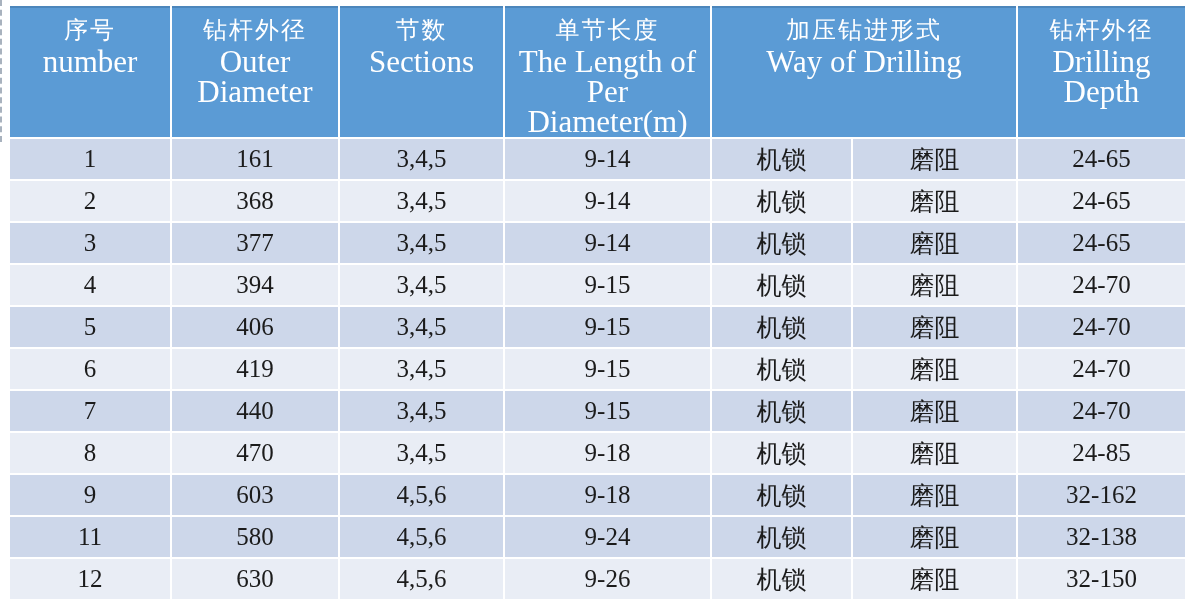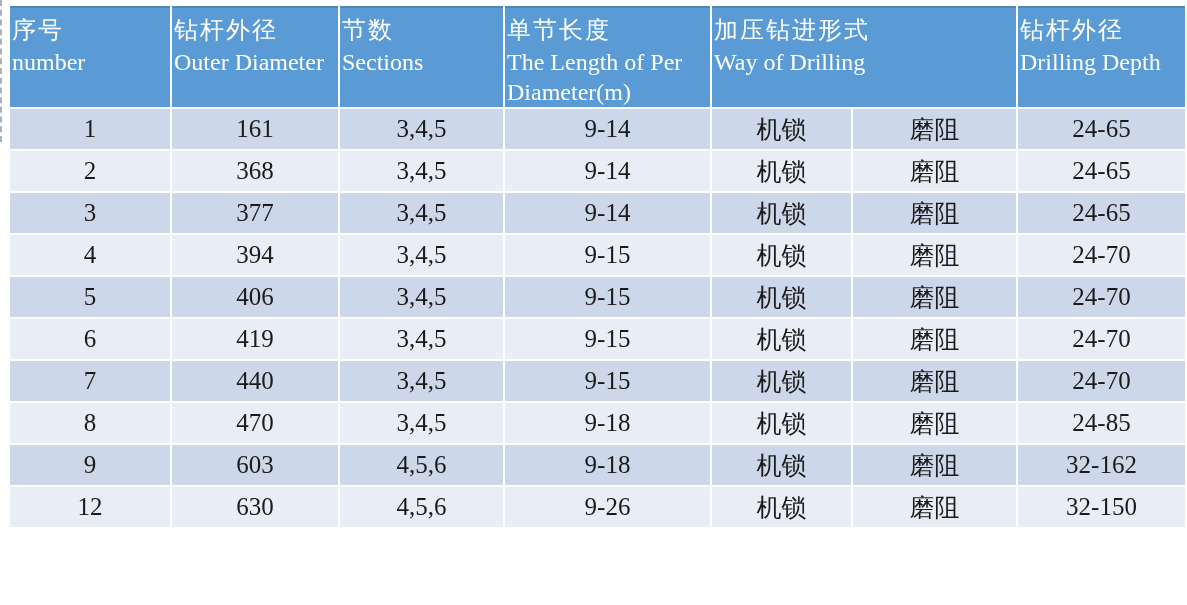--- a/index.html
+++ b/index.html
@@ -13,24 +13,24 @@
     border-left:2px dashed #a8b2be;
   }
   table.spec{
     position:absolute;left:8px;top:4px;width:1179px;
     border-collapse:separate;border-spacing:2px;table-layout:fixed;
   }
   th{
     background:#5b9bd5;color:#ffffff;font-weight:normal;
     vertical-align:top;padding:6px 2px 0 2px;height:91px;
     box-sizing:border-box;border-top:2px solid #4c86bb;
-    text-align:left;
+    text-align:center;
   }
   th .zh{display:block;font-size:24px;line-height:33px;letter-spacing:2px;}
-  th .en{display:block;font-size:24px;line-height:30px;}
+  th .en{display:block;font-size:31px;line-height:30px;}
   td{
     height:40px;box-sizing:border-box;text-align:center;vertical-align:middle;
     font-size:25px;color:#1b1b1b;padding:0 2px;white-space:nowrap;
   }
   tr.odd td{background:#cdd7ea;}
   tr.even td{background:#e9edf5;}
 </style>
 </head>
 <body>
 
@@ -149,20 +149,29 @@
       </tr>
       <tr class="odd">
         <td>9</td>
         <td>603</td>
         <td>4,5,6</td>
         <td>9-18</td>
         <td>机锁</td>
         <td>磨阻</td>
         <td>32-162</td>
       </tr>
+      <tr class="odd">
+        <td>11</td>
+        <td>580</td>
+        <td>4,5,6</td>
+        <td>9-24</td>
+        <td>机锁</td>
+        <td>磨阻</td>
+        <td>32-138</td>
+      </tr>
       <tr class="even">
         <td>12</td>
         <td>630</td>
         <td>4,5,6</td>
         <td>9-26</td>
         <td>机锁</td>
         <td>磨阻</td>
         <td>32-150</td>
       </tr>
     </tbody>

